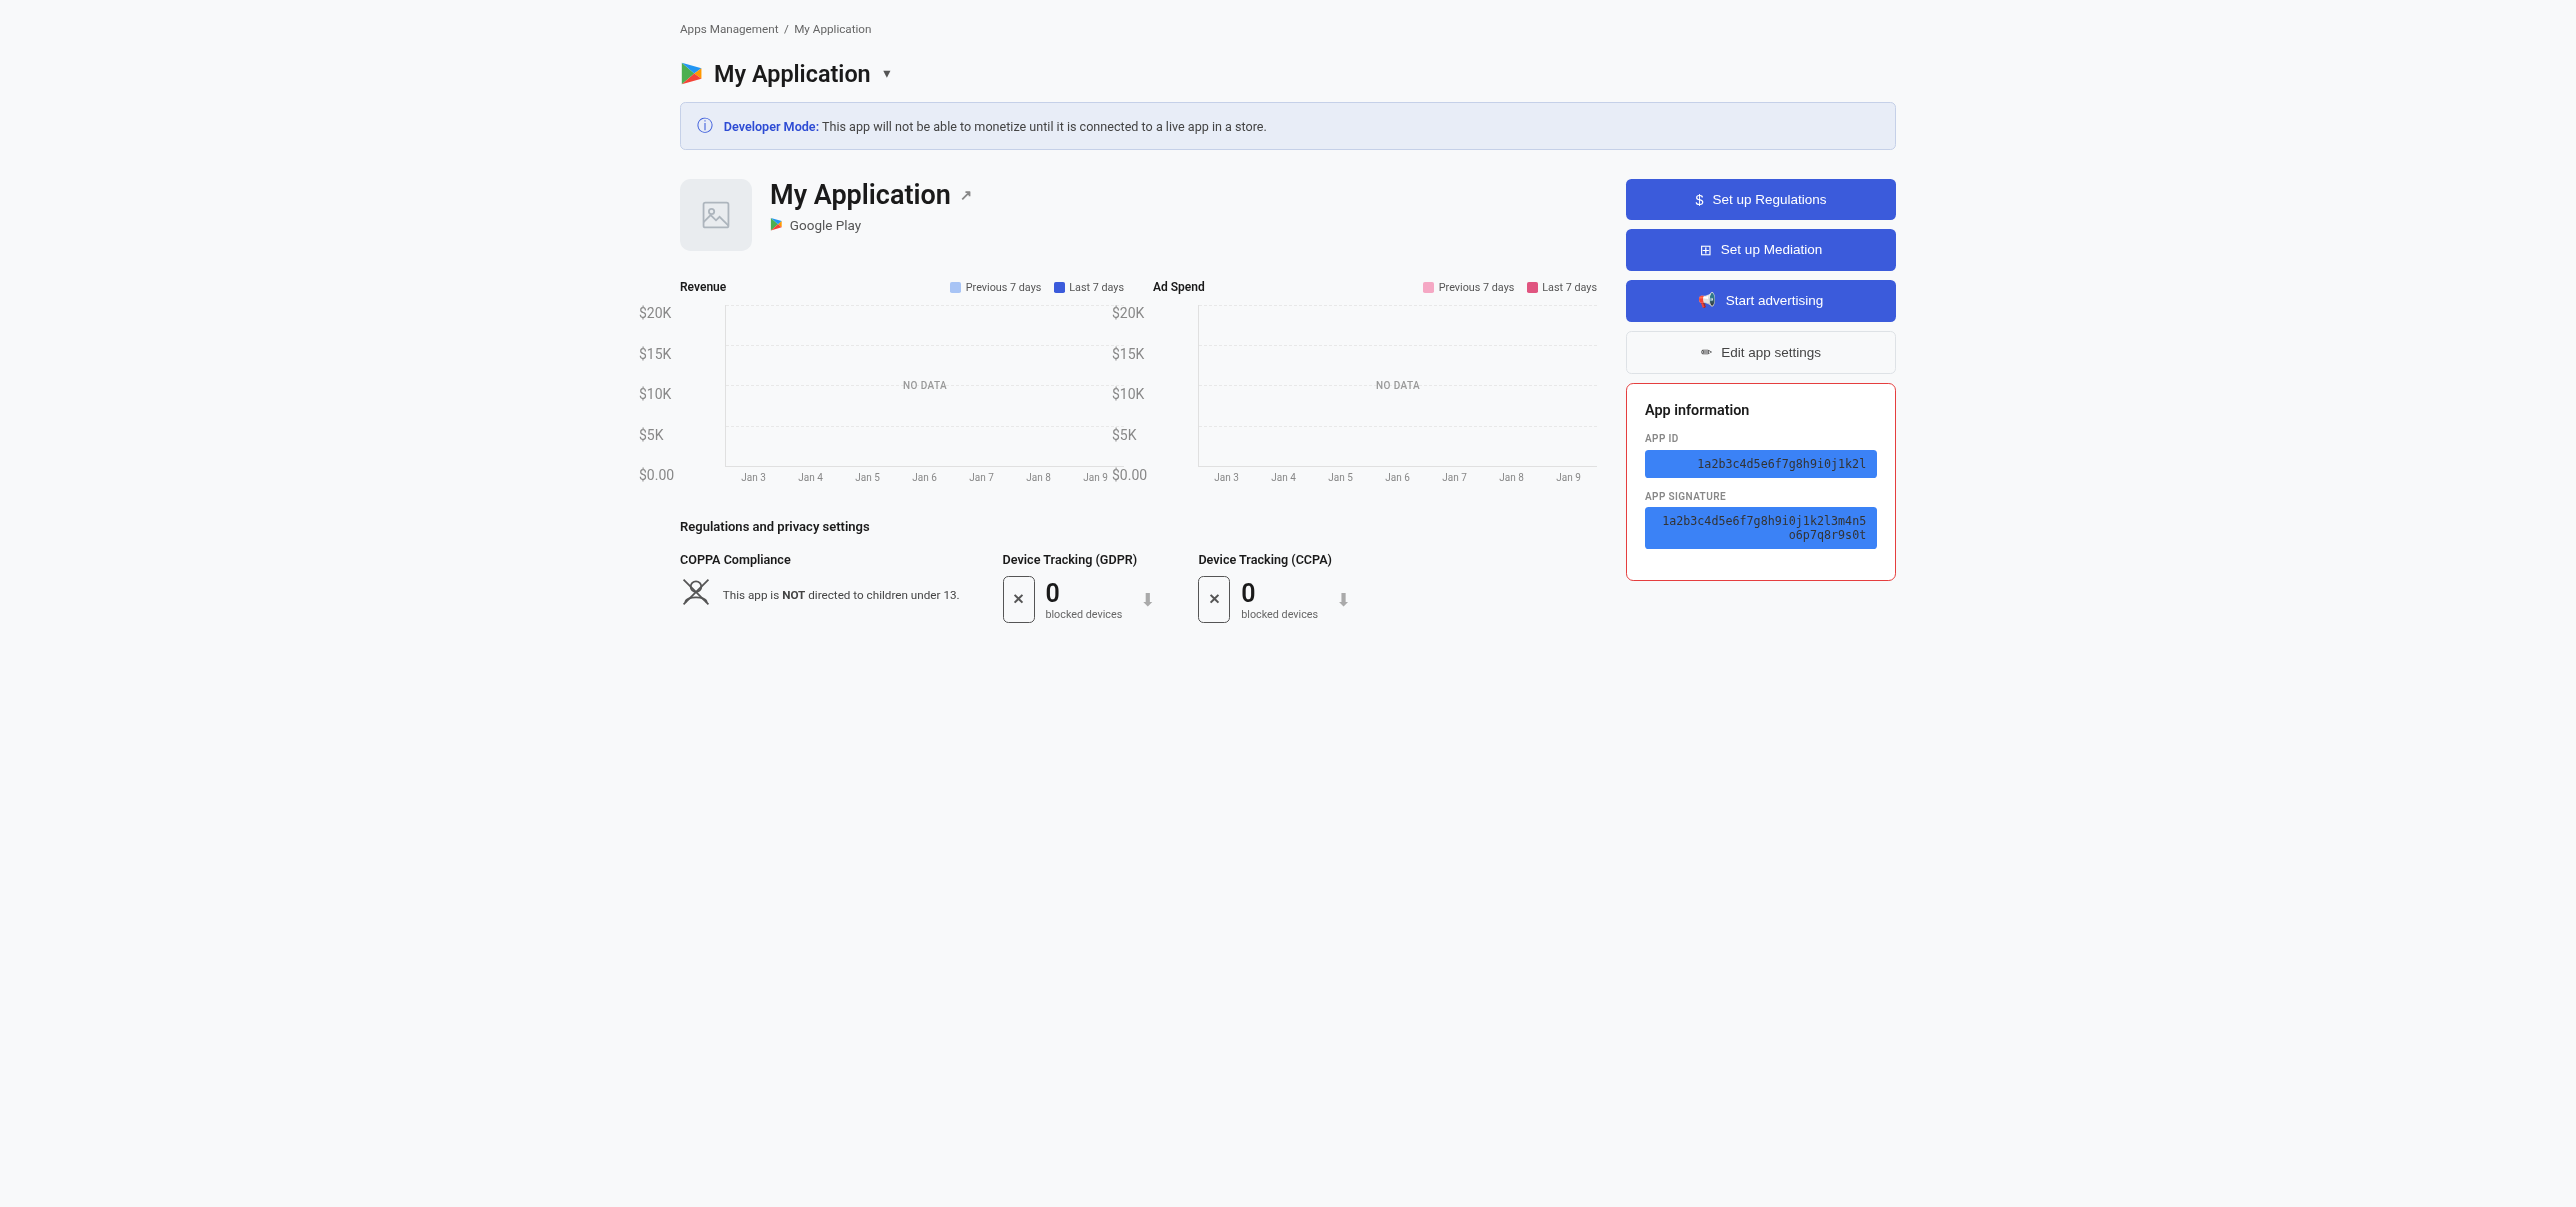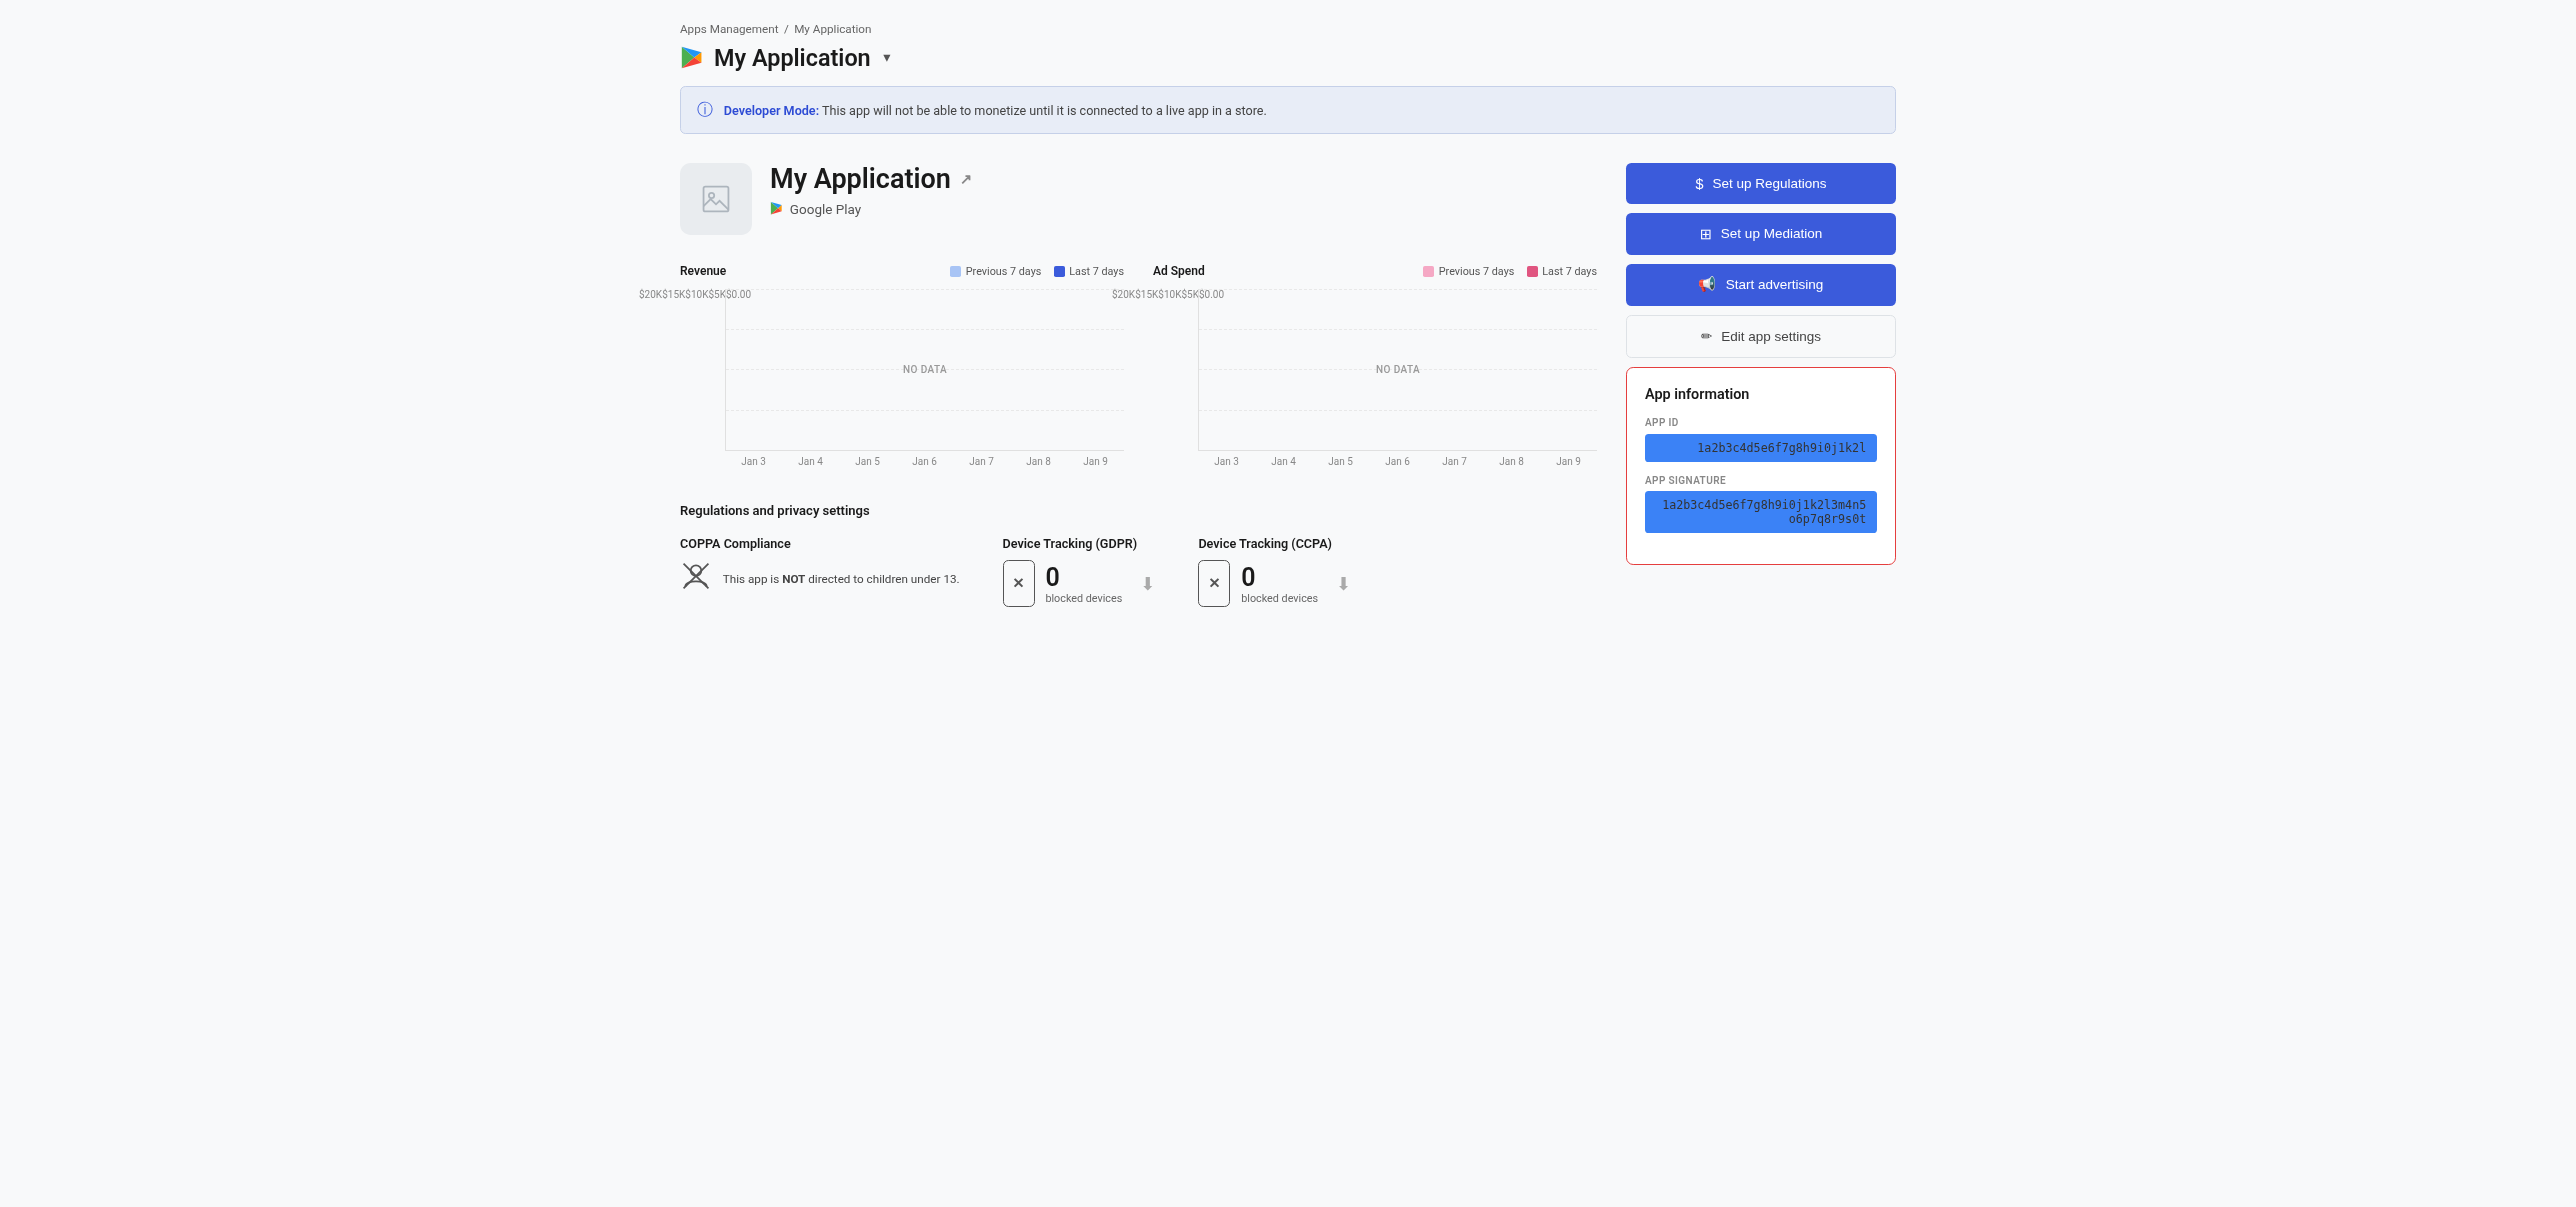--- a/index.html
+++ b/index.html
@@ -1,21 +1,21 @@
 <!DOCTYPE html>
 <html style="font-size:14.4px"><head>
   <meta charset="utf-8">
   <style>
     * { box-sizing: border-box; margin: 0; padding: 0; }
     body { font-family: -apple-system, BlinkMacSystemFont, 'Segoe UI', Roboto, sans-serif; background: #f8f9fa; color: #333; font-size: 12.6px; }
 
     .page-wrapper { max-width: 1288px; margin: 0 auto; padding: 21.6px 36px; }
 
     
-    .breadcrumb { display: flex; align-items: center; gap: 5.4px; color: #666; font-size: 11.7px; margin-bottom: 8px; }
+    .breadcrumb { display: flex; align-items: center; gap: 5.4px; color: #666; font-size: 11.7px; margin-bottom: 24px; }
     .breadcrumb a { color: #666; text-decoration: none; }
 
     
     .app-header { display: flex; align-items: center; gap: 9px; margin-bottom: 14.4px; }
     .play-icon-header { width: 25px; height: 25px; }
     .app-title-header { font-size: 23.4px; font-weight: 600; color: #1a1a1a; }
     .dropdown-arrow { color: #555; font-size: 14.4px; margin-left: 3.6px; }
 
     
     .dev-banner { background: #e8edf7; border: 0.9px solid #c5d0e8; border-radius: 5.4px; padding: 12.6px 16px; display: flex; align-items: center; gap: 10.8px; margin-bottom: 29px; }
@@ -40,21 +40,21 @@
     
     .charts-row { display: flex; gap: 29px; margin-bottom: 36px; }
     .chart-container { flex: 1; }
     .chart-header { display: flex; align-items: center; justify-content: space-between; margin-bottom: 10.8px; }
     .chart-title { font-size: 12px; font-weight: 600; color: #1a1a1a; }
     .chart-legend { display: flex; align-items: center; gap: 12.6px; font-size: 10.8px; color: #555; }
     .legend-item { display: flex; align-items: center; gap: 4.5px; }
     .legend-dot { width: 10.8px; height: 10.8px; border-radius: 1.8px; }
     .chart-area { position: relative; height: 162px; border-left: 0.9px solid #e0e0e0; border-bottom: 0.9px solid #e0e0e0; }
     .chart-no-data { position: absolute; top: 50%; left: 50%; transform: translate(-50%, -50%); color: #999; font-size: 10px; font-weight: 500; letter-spacing: 0.4px; }
-    .chart-y-labels { position: absolute; left: -41px; top: 0; height: 100%; display: flex; justify-content: flex-start; font-size: 10px; color: #888; }
+    .chart-y-labels { position: absolute; left: -41px; top: 0; height: 100%; display: flex; flex-direction: column; justify-content: space-between; font-size: 14px; color: #888; }
     .chart-x-labels { display: flex; justify-content: space-around; margin-top: 5.4px; font-size: 10px; color: #888; padding-left: 0; }
     .chart-wrapper { position: relative; padding-left: 45px; }
     .chart-grid-line { position: absolute; left: 0; right: 0; border-top: 0.9px dashed #e8e8e8; }
 
     
     .section-title { font-size: 13px; font-weight: 600; color: #1a1a1a; margin-bottom: 18px; }
     .regulations-row { display: flex; gap: 43px; }
     .regulation-item { display: flex; flex-direction: column; gap: 9px; }
     .regulation-label { font-size: 12.6px; font-weight: 600; color: #1a1a1a; }
     .regulation-content { display: flex; align-items: center; gap: 10.8px; }

